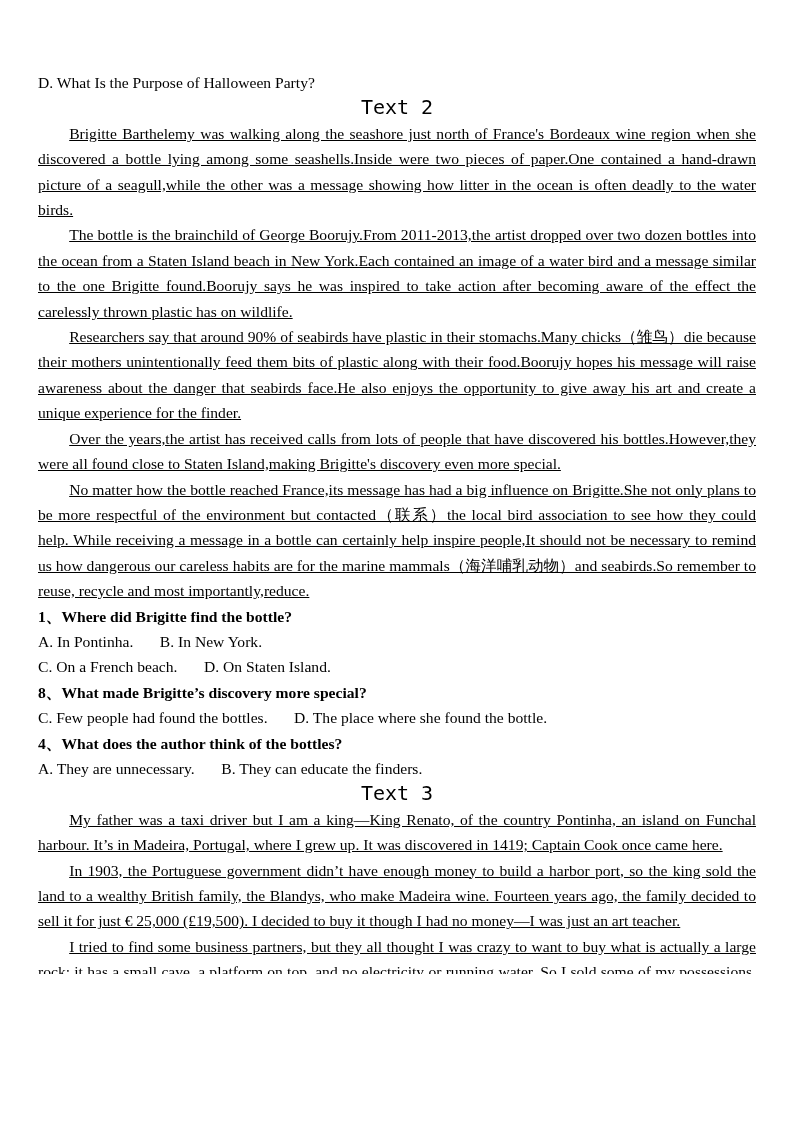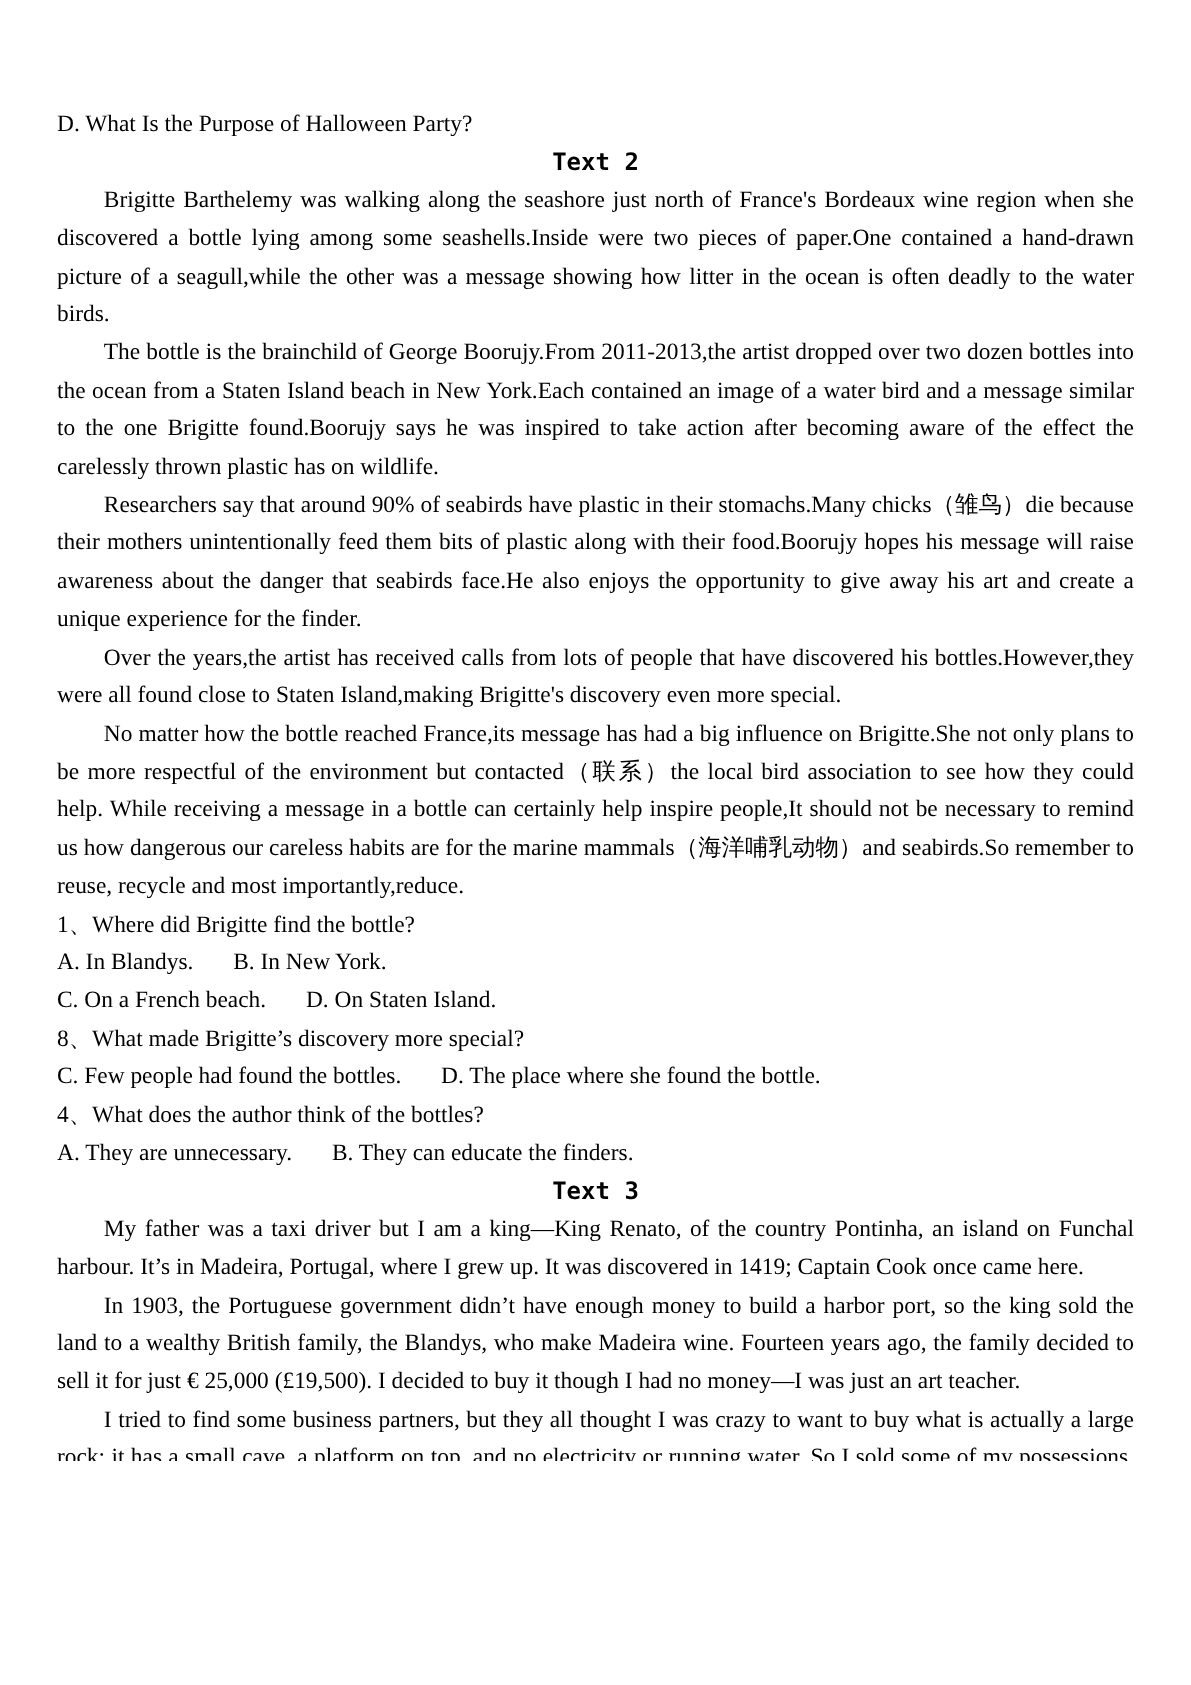--- a/index.html
+++ b/index.html
@@ -22,34 +22,35 @@
     overflow: hidden;
   }
   .intro-line {
     margin: 0;
     white-space: pre-wrap;
   }
   .section-heading {
     margin: 0;
     text-align: center;
     font-family: "DejaVu Sans Mono", "Liberation Mono", monospace;
-    font-size: 16px;
+    font-size: 20px;
     line-height: 25.4px;
     white-space: pre;
-    font-weight: bold;
   }
   p.para {
     margin: 0;
     text-indent: 2em;
     text-align: justify;
+    text-decoration: underline;
   }
   .question-block { margin: 0; }
   .q-prompt {
     margin: 0;
     white-space: pre-wrap;
+    font-weight: bold;
   }
   .opt-row { margin: 0; }
   .opt {
     display: inline-block;
     white-space: pre-wrap;
   }
   .opt.first {
     margin-right: 1.7em;
   }
 </style>
@@ -68,21 +69,21 @@
     <p class="para">Researchers say that around 90% of seabirds have plastic in their stomachs.Many chicks（雏鸟）die because their mothers unintentionally feed them bits of plastic along with their food.Boorujy hopes his message will raise awareness about the danger that seabirds face.He also enjoys the opportunity to give away his art and create a unique experience for the finder.</p>
     <p class="para">Over the years,the artist has received calls from lots of people that have discovered his bottles.However,they were all found close to Staten Island,making Brigitte's discovery even more special.</p>
     <p class="para">No matter how the bottle reached France,its message has had a big influence on Brigitte.She not only plans to be more respectful of the environment but contacted（联系）the local bird association to see how they could help. While receiving a message in a bottle can certainly help inspire people,It should not be necessary to remind us how dangerous our careless habits are for the marine mammals（海洋哺乳动物）and seabirds.So remember to reuse, recycle and most importantly,reduce.</p>
   </div>
 
   <div>
 
     <div class="question-block">
       <div class="q-prompt">1、Where did Brigitte find the bottle?</div>
       <div class="opt-row">
-        <span class="opt first">A. In Blandys.</span><span class="opt">B. In New York.</span>
+        <span class="opt first">A. In Pontinha.</span><span class="opt">B. In New York.</span>
       </div>
       <div class="opt-row">
         <span class="opt first">C. On a French beach.</span><span class="opt">D. On Staten Island.</span>
       </div>
     </div>
 
 
     <div class="question-block">
       <div class="q-prompt">8、What made Brigitte’s discovery more special?</div>
       <div class="opt-row">

